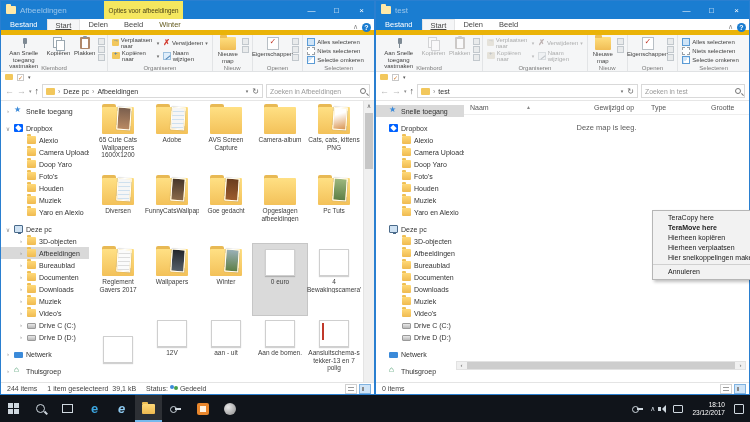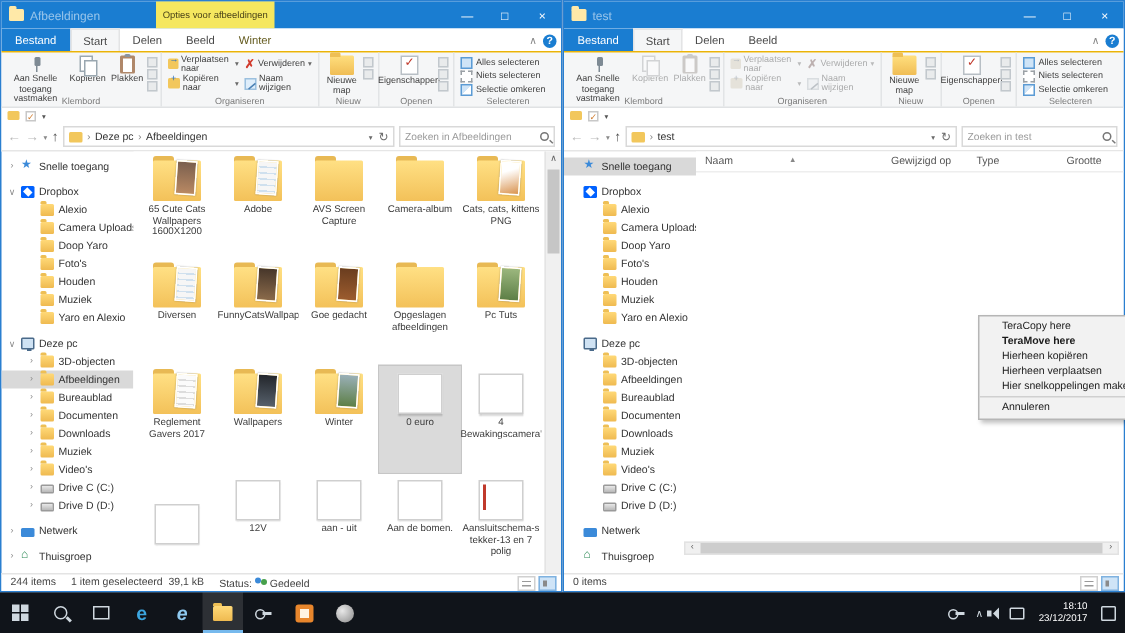--- a/index.html
+++ b/index.html
@@ -20,26 +20,26 @@
   .title-ico::after { content:""; position:absolute; top:-2px; left:0; width:5px; height:3px;
     background:#ffe9a8; border-radius:1px 1px 0 0; }
   .title-text { font-size:8px; color:rgba(255,255,255,.55); }
   .ctx-header { position:absolute; left:103px; top:0; width:79px; height:18px;
     background:#f5e75f; color:#4a4318; font-size:6.3px; display:flex; align-items:center;
     justify-content:center; }
   .win-controls { position:absolute; right:0; top:0; height:18px; display:flex; }
   .wc { width:25px; height:18px; color:#fff; font-size:8px; display:flex; align-items:center;
     justify-content:center; }
 
-  .tabrow { height:16px; background:#fff; border-bottom:1px solid #eab308; display:flex;
+  .tabrow { height:16px; background:#fff; border-bottom:5px solid #eab308; display:flex;
     align-items:stretch; position:relative; flex:0 0 auto; }
   .tab-file { background:#1a7dd1; color:#fff; font-size:7.5px; padding:0 9px;
     display:flex; align-items:center; }
   .tab { color:#474747; font-size:7.5px; padding:0 8px; display:flex; align-items:center; }
-  .tab.active { background:#f5f6f7; border:1px solid #e3e4e5; border-bottom:none; }
+  .tab.active { background:#f5f6f7; border:1px solid #e3e4e5; border-bottom:none;text-decoration:underline; }
   .tab.manage { color:#635a1d; }
   .tabrow-right { position:absolute; right:3px; top:0; height:16px; display:flex;
     align-items:center; gap:4px; }
   .collapse-ch { color:#888; font-size:7px; }
   .help-b { width:9px; height:9px; border-radius:50%; background:#1a7dd1; color:#fff;
     font-size:7px; font-weight:bold; display:flex; align-items:center; justify-content:center; }
 
   
   .ribbon { height:37px; background:#f5f6f7; border-bottom:1px solid #e0e2e4; display:flex;
     flex:0 0 auto; }
@@ -959,20 +959,21 @@
           </div>
         </div>
       <div class="main">
         <div class="colheads">
           <span class="ch-name">Naam</span>
           <span class="sortcaret">▲</span>
           <span class="ch-date">Gewijzigd op</span>
           <span class="ch-type">Type</span>
           <span class="ch-size">Grootte</span>
         </div>
+        <div class="emptymsg">Deze map is leeg.</div>
         <div class="ctxmenu">
 
             <div class="cmi">
               <span>TeraCopy here</span>
             </div>
 
             <div class="cmi bold">
               <span>TeraMove here</span>
             </div>
 

